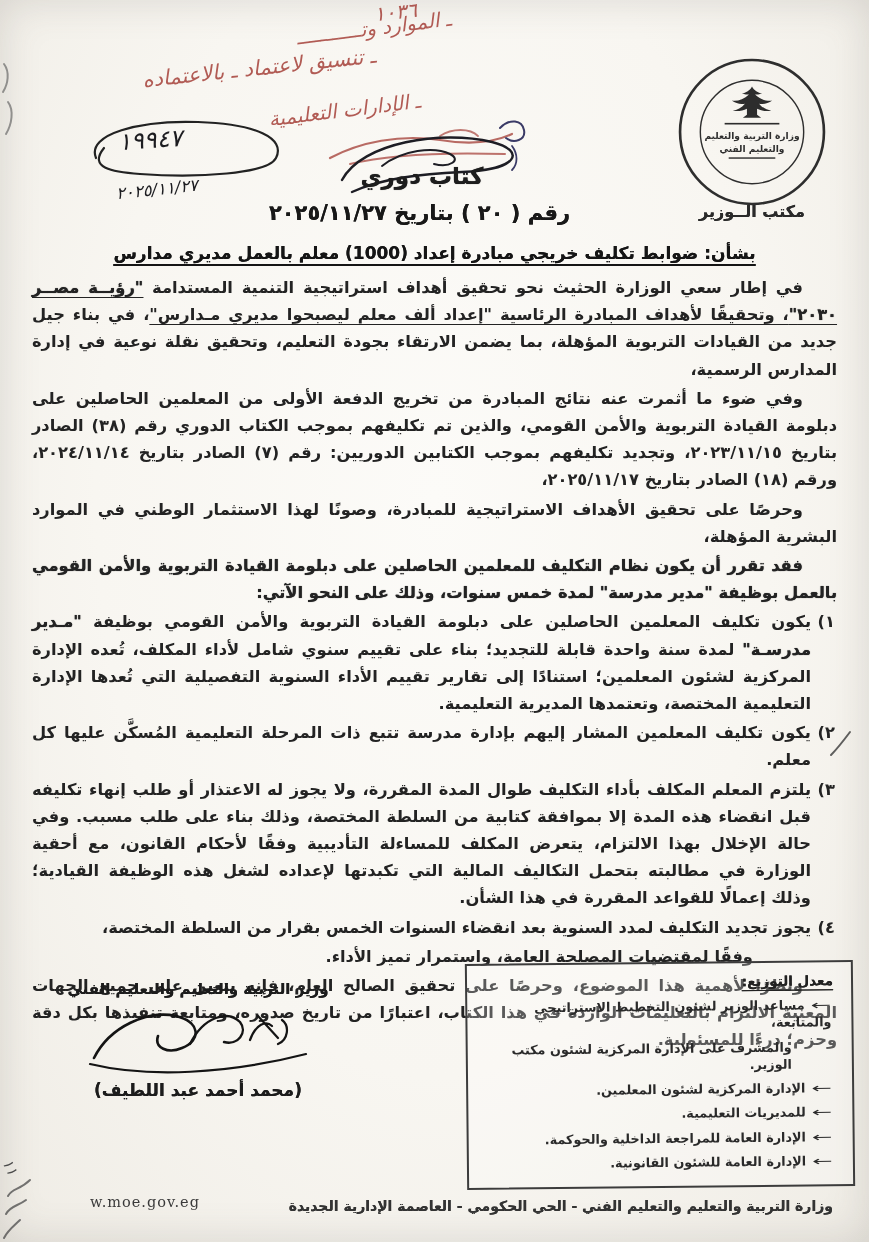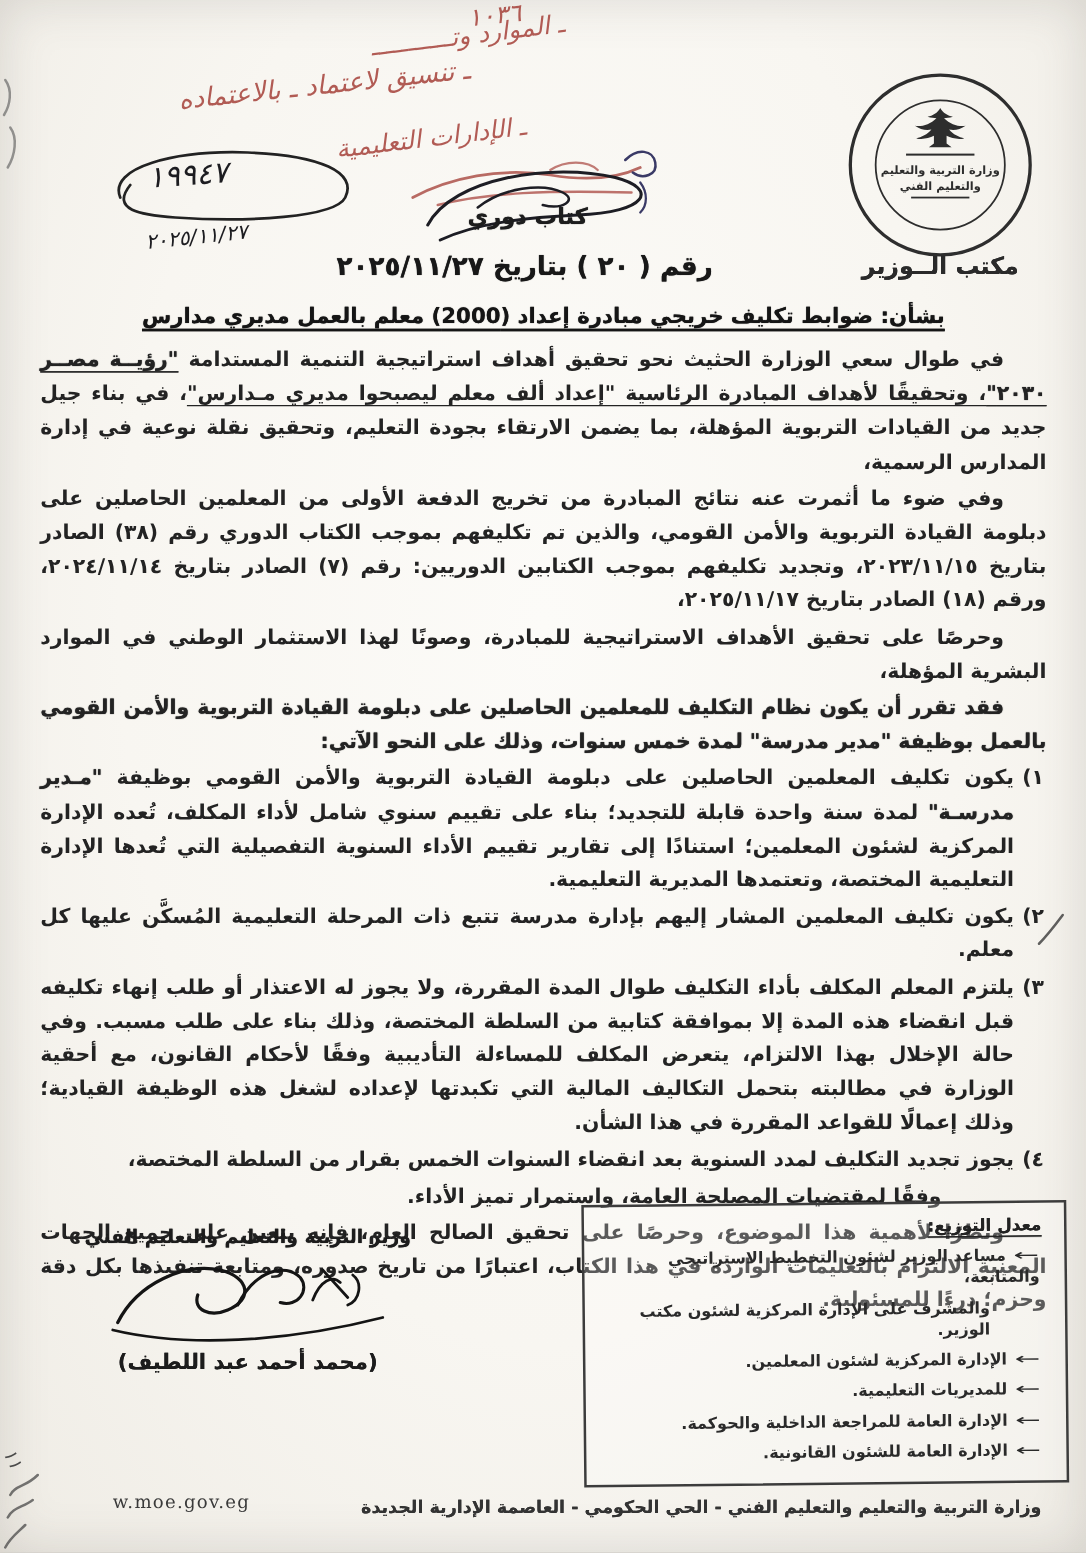--- a/index.html
+++ b/index.html
@@ -23,27 +23,27 @@
   }
   .hand-black{
     position:absolute;color:#1c1c20;
     font-style:italic;font-weight:400;white-space:nowrap;
   }
   .scribble{position:absolute;}
   
   .seal{position:absolute;left:676px;top:56px;width:152px;height:152px;}
   .seal-caption{
     position:absolute;left:664px;top:202px;width:176px;
-    text-align:center;font-size:19px;font-weight:700;color:#2a2a2a;
+    text-align:center;font-size:16px;font-weight:700;color:#2a2a2a;
     text-shadow:0 0 .5px #2a2a2a;
   }
   
   .doc-type{
     position:absolute;left:337px;top:163px;width:170px;text-align:center;
-    font-size:18px;font-weight:700;color:#1d1d1d;text-shadow:0 0 .7px #1d1d1d;
+    font-size:23px;font-weight:700;color:#1d1d1d;text-shadow:0 0 .7px #1d1d1d;
   }
   .number-line{
     position:absolute;left:0;right:30px;top:201px;text-align:center;
     font-size:21px;font-weight:700;color:#181818;text-shadow:0 0 .6px #181818;
   }
   .subject{
     position:absolute;left:0;right:0;top:243px;text-align:center;
     font-size:17px;font-weight:700;color:#151515;text-shadow:0 0 .6px #151515;
     text-decoration:underline;text-underline-offset:5px;text-decoration-thickness:1.5px;
   }
@@ -136,24 +136,24 @@
     <path fill="#2d2d2d" d="M75 30 c-2 4 -6 6 -10 7 c3 1 5 1 7 1 c-5 5 -12 7 -17 6 c4 3 9 4 13 3 c-3 4 -8 6 -12 7 c5 1 10 0 14 -2 l0 6 l-4 3 l9 0 l9 0 l-4 -3 l0 -6 c4 2 9 3 14 2 c-4 -1 -9 -3 -12 -7 c4 1 9 0 13 -3 c-5 1 -12 -1 -17 -6 c2 0 4 0 7 -1 c-4 -1 -8 -3 -10 -7 z"></path>
     <rect x="48" y="66" width="54" height="1.6" fill="#2d2d2d"></rect>
     <text x="75" y="82" text-anchor="middle" font-size="9" font-weight="700" fill="#2d2d2d">وزارة التربية والتعليم</text>
     <text x="75" y="95" text-anchor="middle" font-size="9" font-weight="700" fill="#2d2d2d">والتعليم الفني</text>
     <rect x="52" y="100" width="46" height="1.4" fill="#2d2d2d"></rect>
   </svg>
   <div class="seal-caption">مكتب الــوزير</div>
 
   <div class="doc-type">كتاب دوري</div>
   <div class="number-line">رقم ( ٢٠ ) بتاريخ ٢٠٢٥/١١/٢٧</div>
-  <div class="subject">بشأن: ضوابط تكليف خريجي مبادرة إعداد (2000) معلم بالعمل مديري مدارس</div>
+  <div class="subject">بشأن: ضوابط تكليف خريجي مبادرة إعداد (1000) معلم بالعمل مديري مدارس</div>
 
   <div class="body-text">
-    <p class="indent"><span>في طوال سعي الوزارة الحثيث نحو تحقيق أهداف استراتيجية التنمية المستدامة </span><span class="u xbold">"رؤيــة مصــر ٢٠٣٠"</span><span class="u">، وتحقيقًا لأهداف المبادرة الرئاسية "إعداد ألف معلم ليصبحوا مديري مـدارس"</span><span>، في بناء جيل جديد من القيادات التربوية المؤهلة، بما يضمن الارتقاء بجودة التعليم، وتحقيق نقلة نوعية في إدارة المدارس الرسمية،</span></p>
+    <p class="indent"><span>في إطار سعي الوزارة الحثيث نحو تحقيق أهداف استراتيجية التنمية المستدامة </span><span class="u xbold">"رؤيــة مصــر ٢٠٣٠"</span><span class="u">، وتحقيقًا لأهداف المبادرة الرئاسية "إعداد ألف معلم ليصبحوا مديري مـدارس"</span><span>، في بناء جيل جديد من القيادات التربوية المؤهلة، بما يضمن الارتقاء بجودة التعليم، وتحقيق نقلة نوعية في إدارة المدارس الرسمية،</span></p>
 
     <p class="indent">وفي ضوء ما أثمرت عنه نتائج المبادرة من تخريج الدفعة الأولى من المعلمين الحاصلين على دبلومة القيادة التربوية والأمن القومي، والذين تم تكليفهم بموجب الكتاب الدوري رقم (٣٨) الصادر بتاريخ ٢٠٢٣/١١/١٥، وتجديد تكليفهم بموجب الكتابين الدوريين: رقم (٧) الصادر بتاريخ ٢٠٢٤/١١/١٤، ورقم (١٨) الصادر بتاريخ ٢٠٢٥/١١/١٧،</p>
 
     <p class="indent">وحرصًا على تحقيق الأهداف الاستراتيجية للمبادرة، وصونًا لهذا الاستثمار الوطني في الموارد البشرية المؤهلة،</p>
 
     <p class="indent xbold"><span>فقد تقرر أن يكون نظام التكليف للمعلمين الحاصلين على دبلومة القيادة التربوية والأمن القومي بالعمل بوظيفة "مدير مدرسة" لمدة خمس سنوات، وذلك على النحو الآتي:</span></p>
 
     <div class="li">
       <span class="num">١)</span><span>يكون تكليف المعلمين الحاصلين على دبلومة القيادة التربوية والأمن القومي بوظيفة </span><span class="xbold">"مـدير مدرسـة"</span><span> لمدة سنة واحدة قابلة للتجديد؛ بناء على تقييم سنوي شامل لأداء المكلف، تُعده الإدارة المركزية لشئون المعلمين؛ استنادًا إلى تقارير تقييم الأداء السنوية التفصيلية التي تُعدها الإدارة التعليمية المختصة، وتعتمدها المديرية التعليمية.</span>
     </div>

